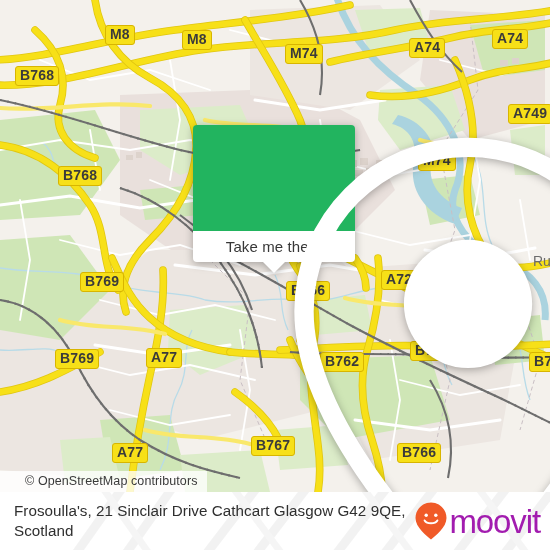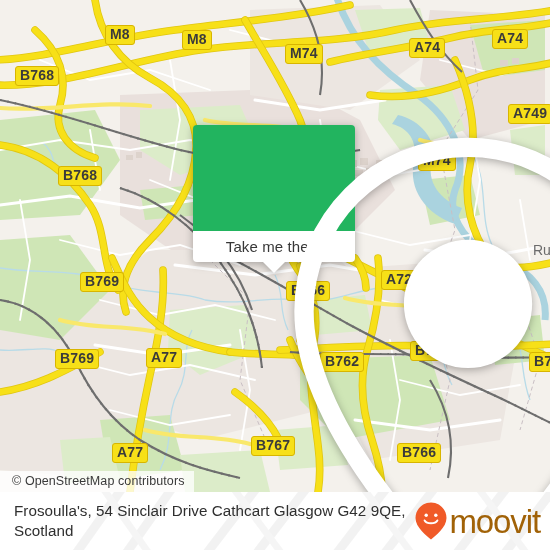--- a/index.html
+++ b/index.html
@@ -14,21 +14,21 @@
   .map {
     position: absolute; left: 0; top: 0; width: 550px; height: 492px;
     background: #f2efe9; overflow: hidden;
   }
   .map svg { position: absolute; left:0; top:0; width: 550px; height: 492px; display:block; }
 
   
   .attrib {
     position: absolute; left: 0; bottom: 0;
     background: rgba(255,255,255,0.78);
-    padding: 3px 9px 4px 12px;
+    padding: 3px 9px 4px 25px;
     font-size: 12.5px; color: #3a3a3a;
     letter-spacing: .1px;
     z-index: 40;
   }
 
   
   .popup {
     position: absolute; left: 193px; top: 125px;
     width: 162px; z-index: 50;
     filter: drop-shadow(0 2px 4px rgba(0,0,0,.30));
@@ -73,21 +73,21 @@
     margin-left: 14px; width: 392px;
     font-size: 15.2px; line-height: 20px; color: #2f2f2f;
     letter-spacing: .05px;
   }
   .brand {
     position: absolute; right: 10px; top: 50%;
     transform: translateY(-50%);
     display: flex; align-items: center; z-index: 3;
   }
   .brand-word {
-    font-size: 33px; color: #a16207; letter-spacing: -1.1px;
+    font-size: 33px; color: #a21caf; letter-spacing: -1.1px;
     font-weight: 400; margin-left: 1px; line-height: 1;
   }
 
   
   .shield {
     position: absolute;
     background: #f7e018;
     border: 1.6px solid #d8b500;
     border-radius: 3px;
     color: #3b3b3b;
@@ -327,21 +327,21 @@
     <div class="shield" style="left:381px;top:270px">A728</div>
     <div class="shield" style="left:55px;top:349px">B769</div>
     <div class="shield" style="left:146px;top:348px">A77</div>
     <div class="shield" style="left:320px;top:352px">B762</div>
     <div class="shield" style="left:410px;top:341px">B762</div>
     <div class="shield" style="left:529px;top:352px">B76</div>
     <div class="shield" style="left:112px;top:443px">A77</div>
     <div class="shield" style="left:251px;top:436px">B767</div>
     <div class="shield" style="left:397px;top:443px">B766</div>
 
-    <div class="placelabel" style="left:533px;top:242px">Ru</div>
+    <div class="placelabel" style="left:533px;top:253px">Ru</div>
 
     <div class="attrib">© OpenStreetMap contributors</div>
 
     <div class="popup">
       <div class="popup-body">
         <svg width="52" height="66" viewBox="0 0 52 66">
           <path d="M26 3 C13.8 3 4 12.8 4 25 C4 39 18 54.5 26 63 C34 54.5 48 39 48 25 C48 12.8 38.2 3 26 3 Z" fill="none" stroke="#ffffff" stroke-width="2.6"></path>
           <circle cx="26" cy="24" r="8.6" fill="#ffffff"></circle>
         </svg>
       </div>
@@ -366,21 +366,21 @@
       </g>
       <g fill="none" stroke="#eeeeee" stroke-width="7">
         <path d="M95 -15 L155 70"></path>
           <path d="M225 -15 L288 70"></path>
         <path d="M355 -15 L418 70"></path>
           <path d="M470 -15 L533 70"></path>
       </g>
     </svg>
 
     <div class="footer-addr">
-      <span>Frosoulla's, 54 Sinclair Drive Cathcart Glasgow G42</span>
+      <span>Frosoulla's, 21 Sinclair Drive Cathcart Glasgow G42</span>
       <span>9QE, Scotland</span>
     </div>
 
     <div class="brand">
       <svg width="34" height="40" viewBox="0 0 34 40">
         <path d="M17 1.5 C8.4 1.5 1.5 8.4 1.5 17 C1.5 26.5 13 35 17 38.5 C21 35 32.5 26.5 32.5 17 C32.5 8.4 25.6 1.5 17 1.5 Z" fill="#f05a28"></path>
         <circle cx="12.2" cy="14.2" r="1.7" fill="#ffffff"></circle>
         <circle cx="21.8" cy="14.2" r="1.7" fill="#ffffff"></circle>
         <path d="M10.6 19.4 C12.8 23.2 21.2 23.2 23.4 19.4" fill="none" stroke="#ffffff" stroke-width="1.9" stroke-linecap="round"></path>
       </svg>

